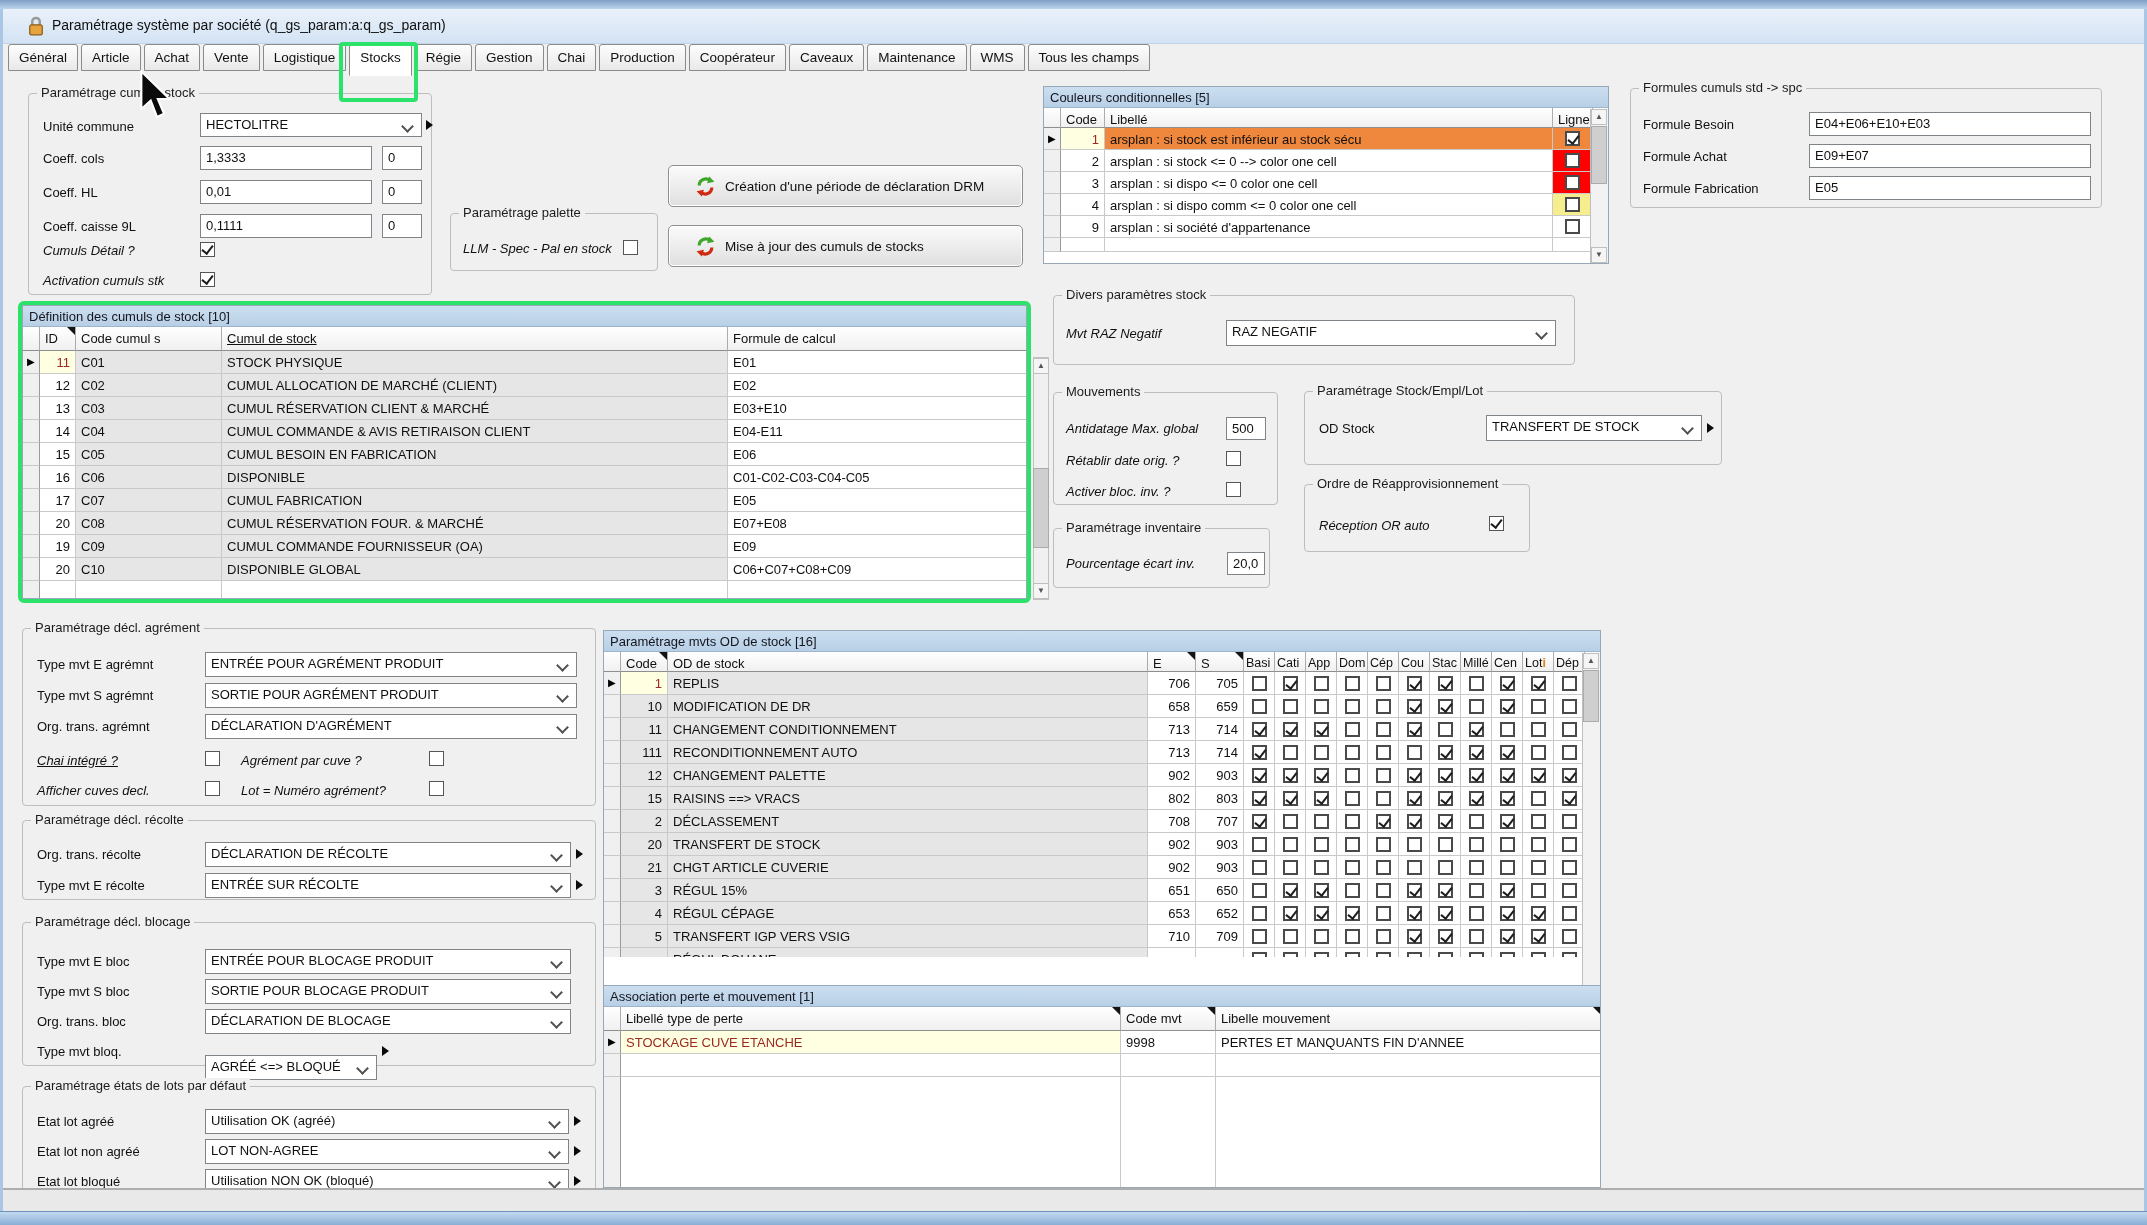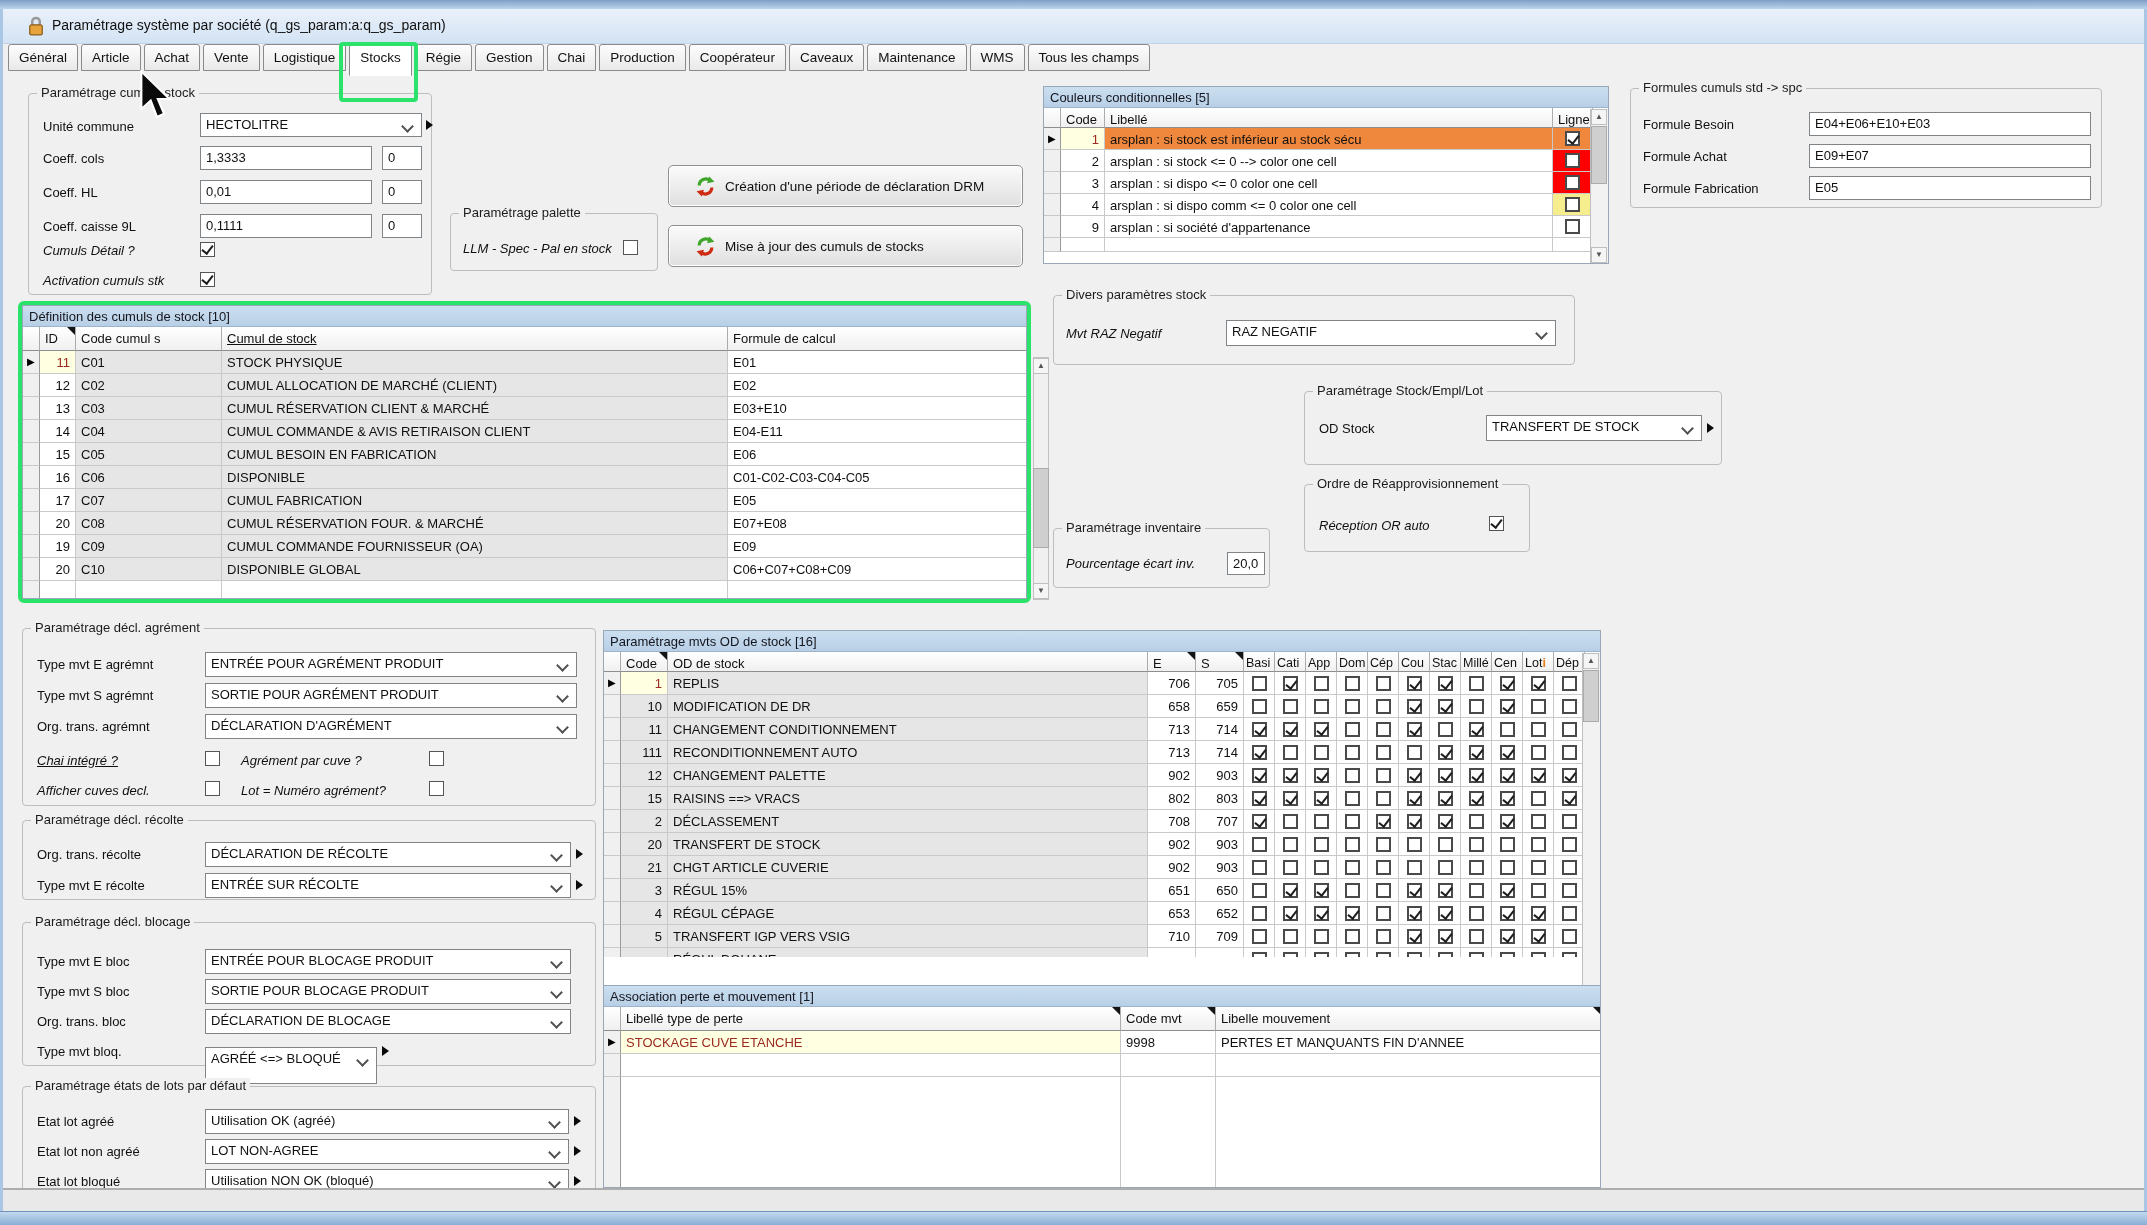--- a/index.html
+++ b/index.html
@@ -307,20 +307,29 @@
     <div class="sthumb" style="top:110px;left:-1px;height:80px;"></div>
     <div class="sbtn" style="bottom:0;left:-1px;">▼</div>
   </div>
 
   <div class="grp" style="left:1053px;top:295px;width:522px;height:70px;">
     <span class="gt">Divers paramètres stock</span>
     <span class="lbl it" style="left:12px;top:30px;">Mvt RAZ Negatif</span>
     <div class="fld combo" style="left:172px;top:24px;width:330px;height:26px;"><span>RAZ NEGATIF</span></div>
   </div>
 
+  <div class="grp" style="left:1053px;top:392px;width:225px;height:113px;">
+    <span class="gt">Mouvements</span>
+    <span class="lbl it" style="left:12px;top:28px;">Antidatage Max. global</span>
+    <div class="fld" style="left:172px;top:24px;width:40px;height:23px;">500</div>
+    <span class="lbl it" style="left:12px;top:60px;">Rétablir date orig. ?</span>
+    <div class="chk" style="left:172px;top:58px;"></div>
+    <span class="lbl it" style="left:12px;top:91px;">Activer bloc. inv. ?</span>
+    <div class="chk" style="left:172px;top:89px;"></div>
+  </div>
 
   <div class="grp" style="left:1053px;top:528px;width:217px;height:60px;">
     <span class="gt">Paramétrage inventaire</span>
     <span class="lbl it" style="left:12px;top:27px;">Pourcentage écart inv.</span>
     <div class="fld" style="left:173px;top:23px;width:38px;height:23px;">20,0</div>
   </div>
 
   <div class="grp" style="left:1304px;top:391px;width:418px;height:74px;">
     <span class="gt">Paramétrage Stock/Empl/Lot</span>
     <span class="lbl" style="left:14px;top:29px;">OD Stock</span>
@@ -364,21 +373,21 @@
 
   <div class="grp" style="left:22px;top:922px;width:574px;height:144px;">
     <span class="gt">Paramétrage décl. blocage</span>
     <span class="lbl" style="left:14px;top:31px;">Type mvt E bloc</span>
     <div class="fld combo" style="left:182px;top:26px;width:366px;height:25px;"><span>ENTRÉE POUR BLOCAGE PRODUIT</span></div>
     <span class="lbl" style="left:14px;top:61px;">Type mvt S bloc</span>
     <div class="fld combo" style="left:182px;top:56px;width:366px;height:25px;"><span>SORTIE POUR BLOCAGE PRODUIT</span></div>
     <span class="lbl" style="left:14px;top:91px;">Org. trans. bloc</span>
     <div class="fld combo" style="left:182px;top:86px;width:366px;height:25px;"><span>DÉCLARATION DE BLOCAGE</span></div>
     <span class="lbl" style="left:14px;top:121px;">Type mvt bloq.</span>
-    <div class="fld combo" style="left:182px;top:124px;width:172px;height:37px;"><span>AGRÉÉ &lt;=&gt; BLOQUÉ</span></div>
+    <div class="fld combo" style="left:182px;top:132px;width:172px;height:25px;"><span>AGRÉÉ &lt;=&gt; BLOQUÉ</span></div>
     <div class="nxt" style="left:359px;top:123px;"></div>
   </div>
 
   <div class="grp" style="left:22px;top:1086px;width:574px;height:112px;">
     <span class="gt">Paramétrage états de lots par défaut</span>
     <span class="lbl" style="left:14px;top:27px;">Etat lot agréé</span>
     <div class="fld combo" style="left:182px;top:22px;width:364px;height:25px;"><span>Utilisation OK (agréé)</span></div>
     <div class="nxt" style="left:551px;top:29px;"></div>
     <span class="lbl" style="left:14px;top:57px;">Etat lot non agréé</span>
     <div class="fld combo" style="left:182px;top:52px;width:364px;height:25px;"><span>LOT NON-AGREE</span></div>

